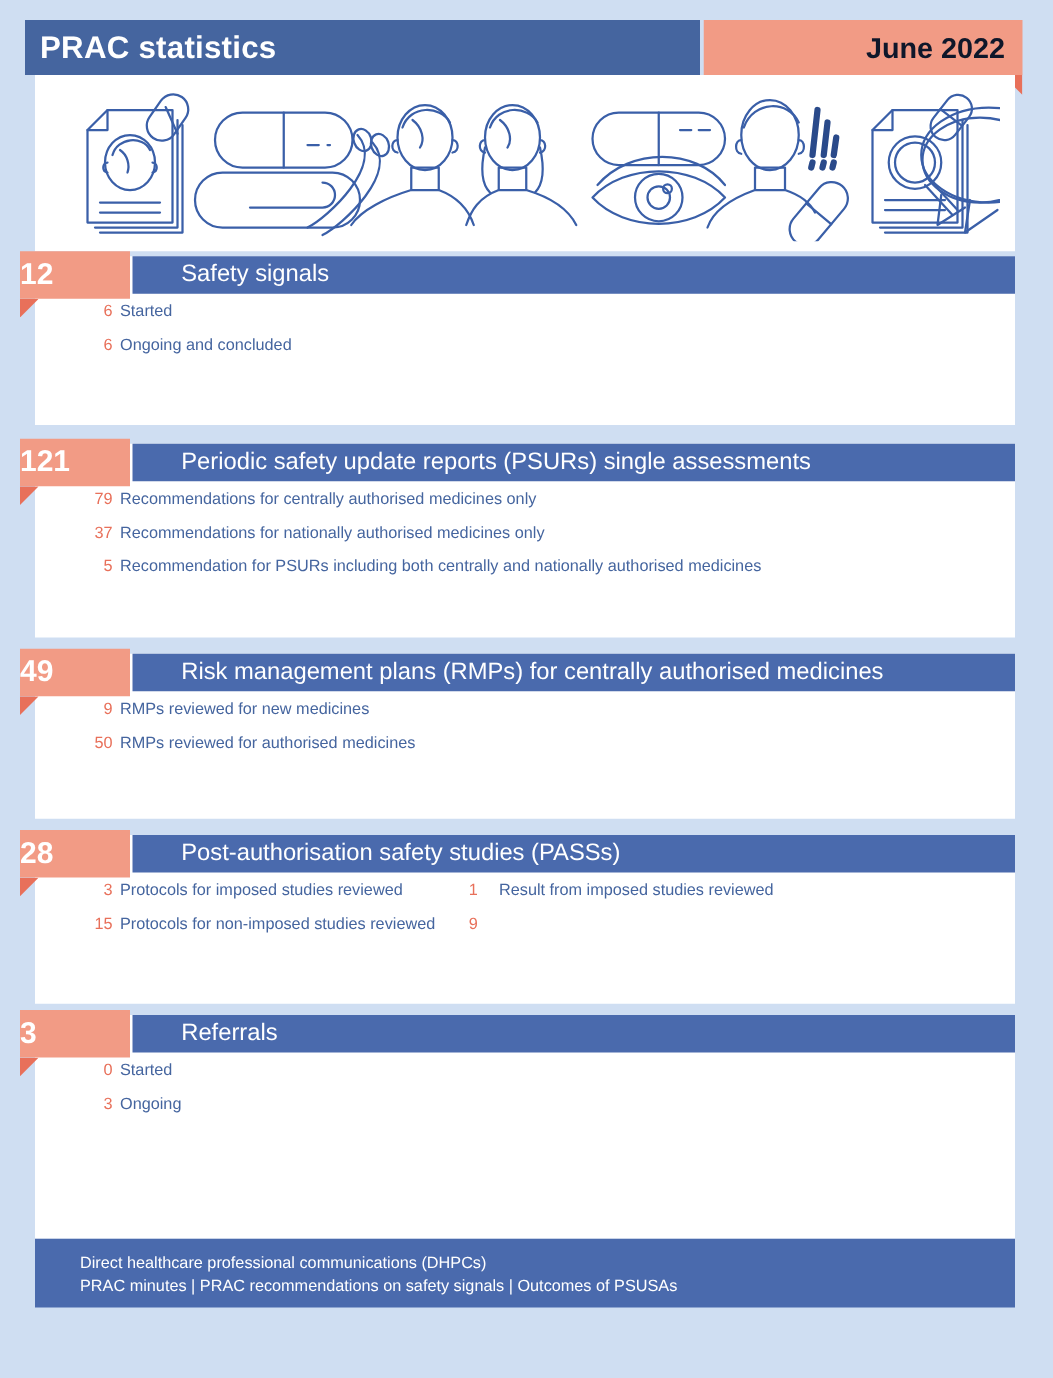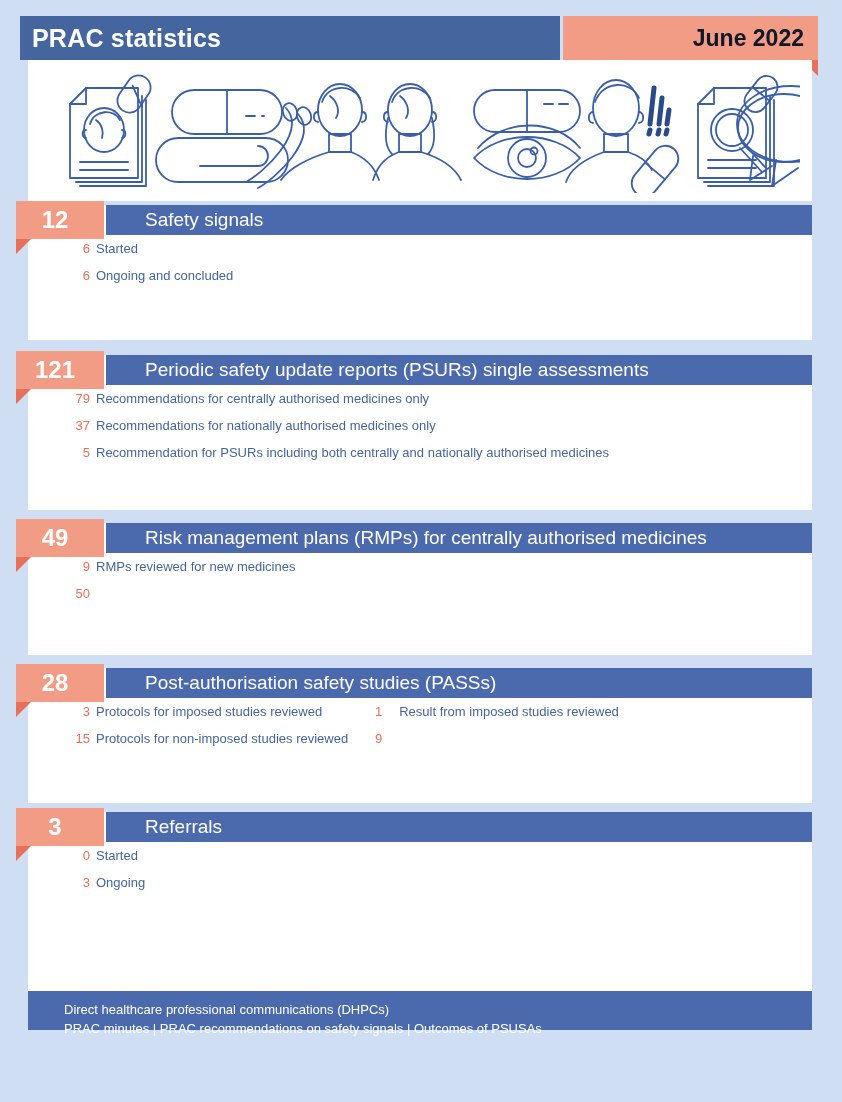--- a/index.html
+++ b/index.html
@@ -113,21 +113,21 @@
     height: 38px;
   }
   .badge {
     position: absolute;
     inset: 0;
     background: #f29b85;
     color: #ffffff;
     font-size: 24px;
     font-weight: bold;
     line-height: 38px;
-    text-align: center;
+    text-align: left;
     padding-right: 10px;
     box-sizing: border-box;
   }
   .badge-fold {
     position: absolute;
     left: 0;
     top: 38px;
     width: 15px;
     height: 15px;
     background: #e8705a;
@@ -171,21 +171,21 @@
   .rows.two-col .col.second .row-label {
     padding-left: 17px;
   }
 
   
   .footer {
     position: absolute;
     left: 28px;
     top: 991px;
     width: 784px;
-    height: 39px;
+    height: 55px;
     background: #4a6aad;
     padding: 9px 0 0 36px;
     box-sizing: border-box;
   }
   .footer-line {
     color: #ffffff;
     font-size: 13px;
     line-height: 19px;
     white-space: nowrap;
   }
@@ -360,20 +360,21 @@
   <div class="section-bar">
     <div class="section-bar-label">Risk management plans (RMPs) for centrally authorised medicines</div>
   </div>
   <div class="rows">
     <div class="row">
       <div class="row-num">9</div>
       <div class="row-label">RMPs reviewed for new medicines</div>
     </div>
     <div class="row">
       <div class="row-num">50</div>
+      <div class="row-label">RMPs reviewed for authorised medicines</div>
     </div>
   </div>
 </div>
 
 <div class="section" style="top:668px;height:135px;">
   <div class="badge-wrap">
     <div class="badge">28</div>
     <div class="badge-fold"></div>
   </div>
   <div class="section-bar">

